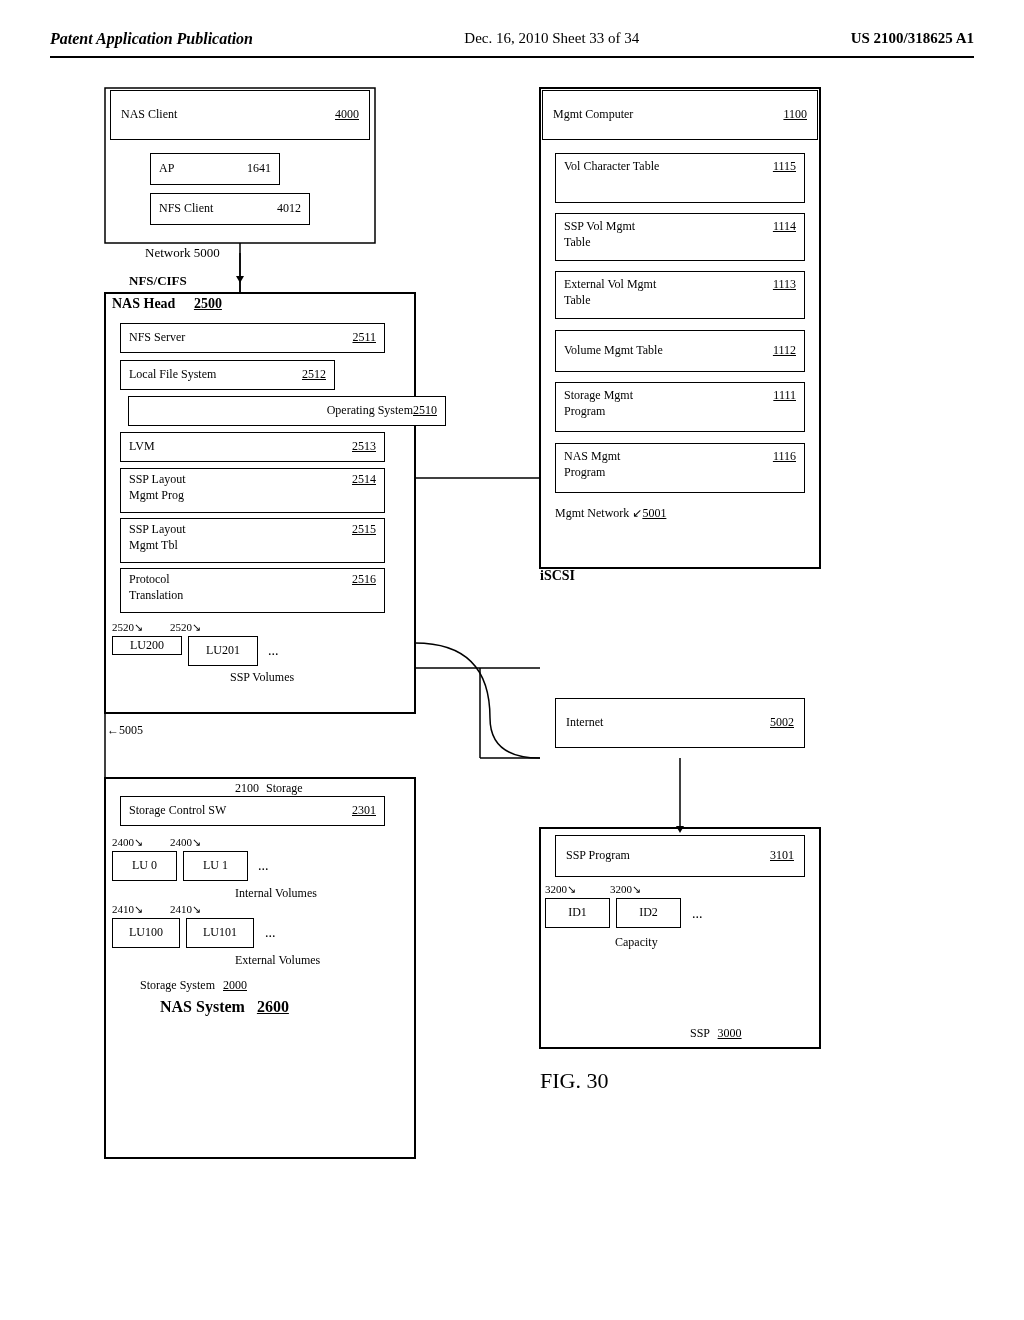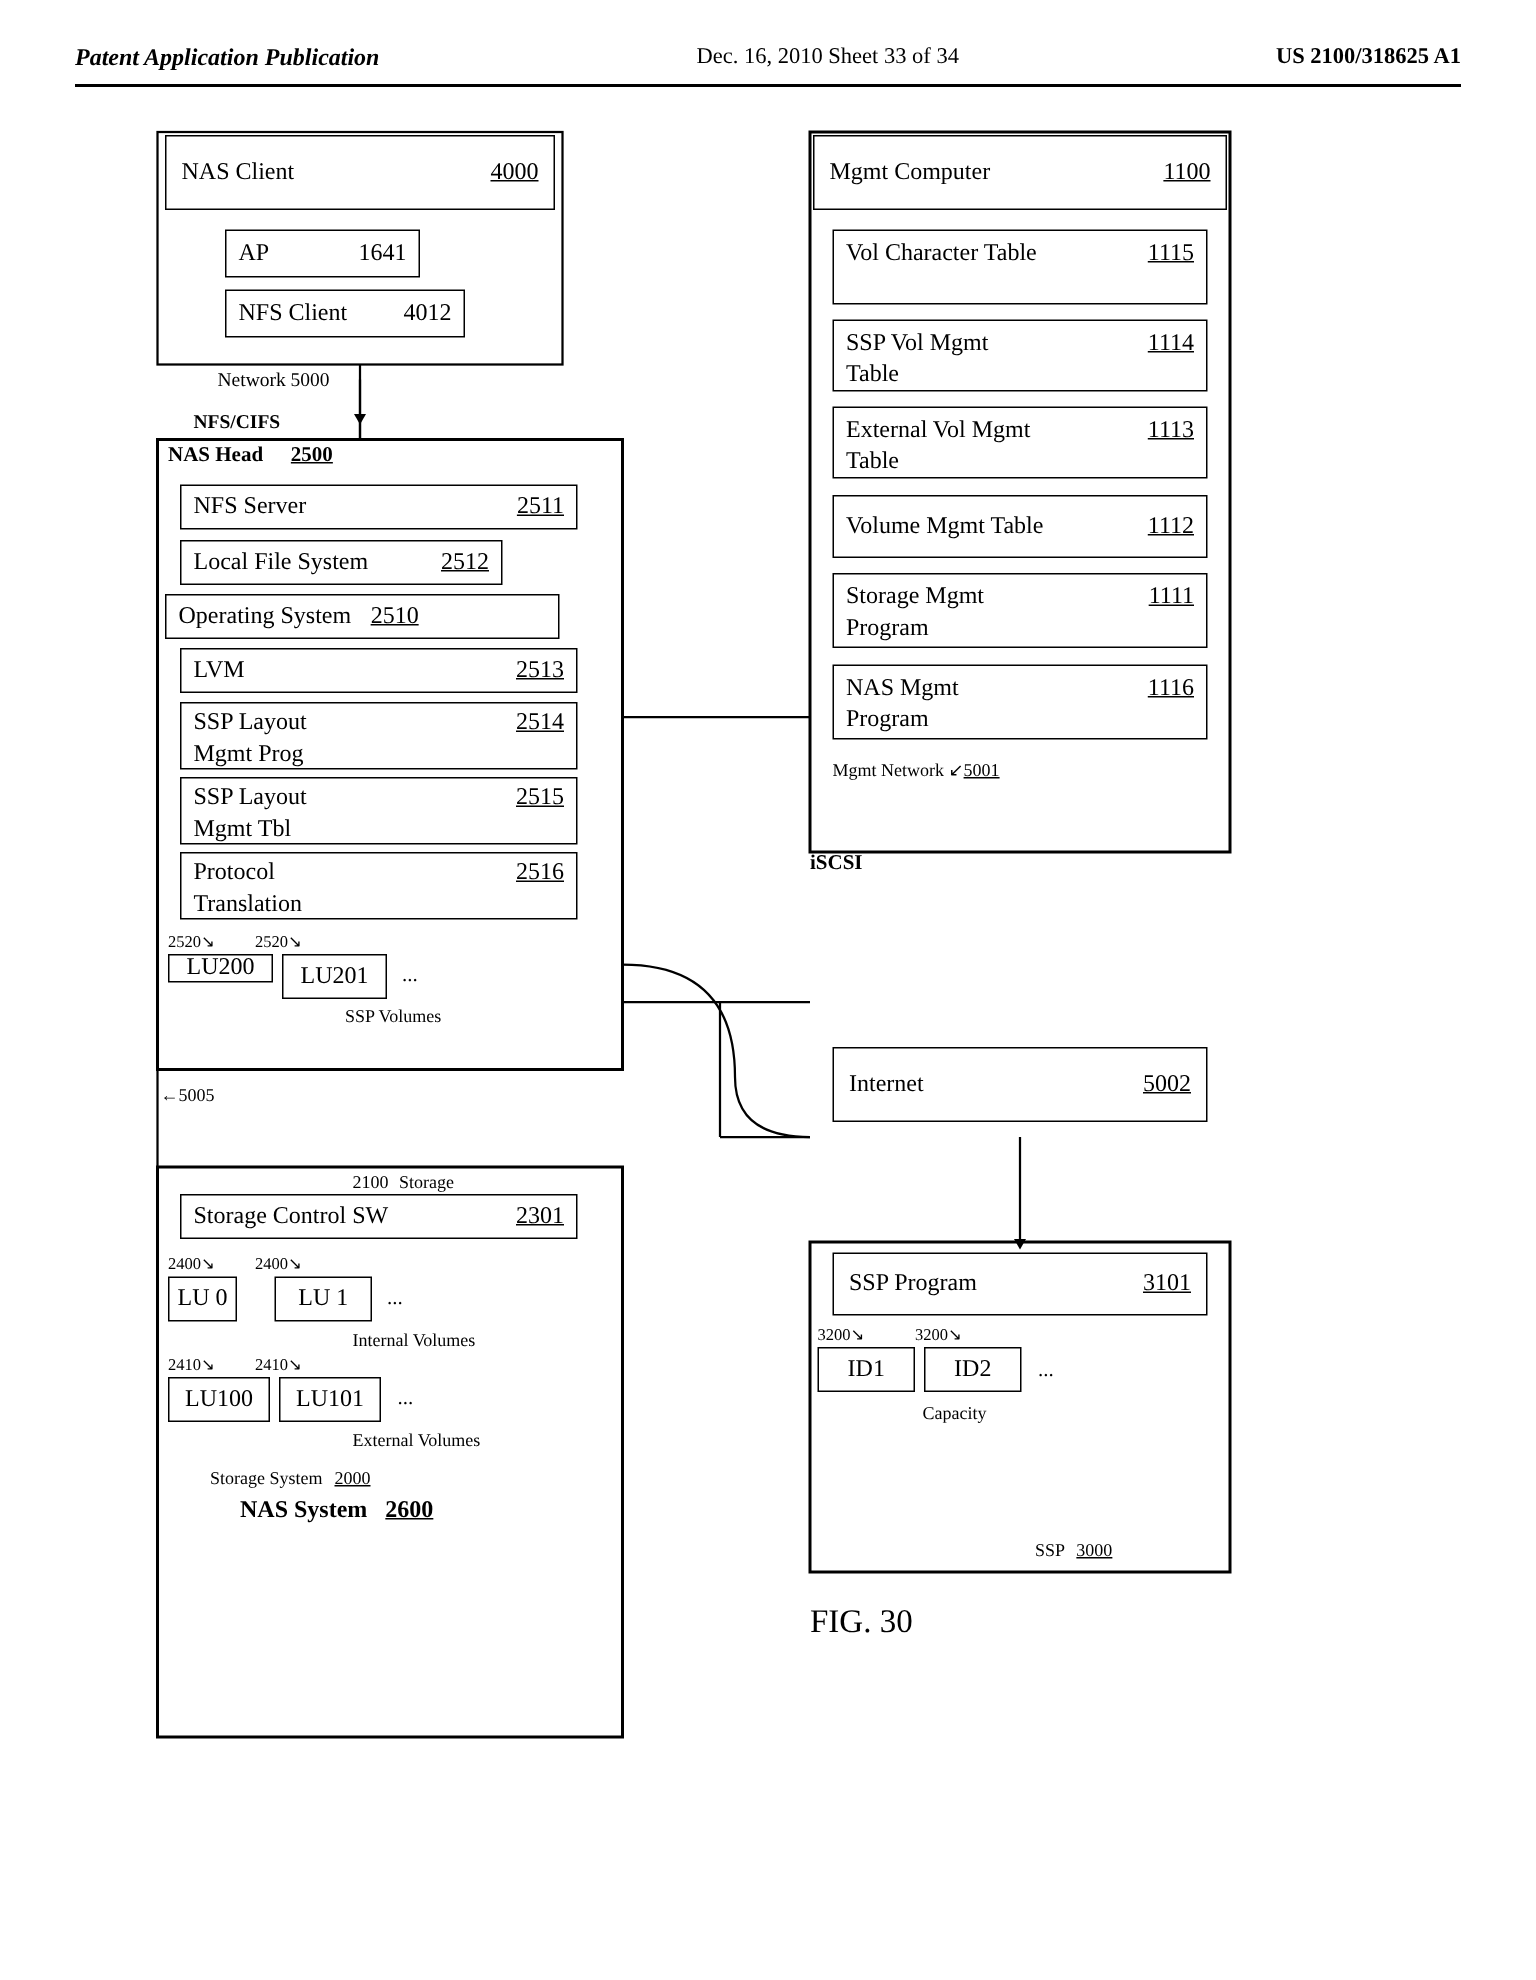--- a/index.html
+++ b/index.html
@@ -49,24 +49,23 @@
       width: 940px;
       height: 1150px;
       margin: 20px auto 0;
     }
 
     
     .box {
       position: absolute;
       border: 1.5px solid #000;
       background: #fff;
-      font-size: 16px;
+      font-size: 12px;
       padding: 3px 5px;
       line-height: 1.3;
-      gap: 13px;
     }
 
     
     .label {
       position: absolute;
       font-size: 12px;
       background: transparent;
     }
 
     .label-bold {
@@ -166,21 +165,21 @@
     <div class="box" style="left:70px; top:245px; width:265px; height:30px; display:flex; justify-content:space-between; align-items:center; padding:3px 8px;">
       <span>NFS Server</span>
       <span style="text-decoration:underline;">2511</span>
     </div>
 
     <div class="box" style="left:70px; top:282px; width:215px; height:30px; display:flex; justify-content:space-between; align-items:center; padding:3px 8px;">
       <span>Local File System</span>
       <span style="text-decoration:underline;">2512</span>
     </div>
 
-    <div class="box" style="left:60px; top:318px; width:263px; height:30px; display:flex; justify-content:flex-start; align-items:center; padding:3px 8px;">
+    <div class="box" style="left:78px; top:318px; width:318px; height:30px; display:flex; justify-content:flex-end; align-items:center; padding:3px 8px;">
       <span>Operating System</span>
       <span style="text-decoration:underline;">2510</span>
     </div>
 
     <div class="box" style="left:70px; top:354px; width:265px; height:30px; display:flex; justify-content:space-between; align-items:center; padding:3px 8px;">
       <span>LVM</span>
       <span style="text-decoration:underline;">2513</span>
     </div>
 
     <div class="box" style="left:70px; top:390px; width:265px; height:45px; padding:3px 8px;">
@@ -245,21 +244,21 @@
       <span style="text-decoration:underline;">2301</span>
     </div>
 
     <div class="label" style="left:62px; top:758px; font-size:11px;">
       <span>2400</span>↘
     </div>
     <div class="label" style="left:120px; top:758px; font-size:11px;">
       <span>2400</span>↘
     </div>
 
-    <div class="box" style="left:62px; top:773px; width:46px; height:30px; display:flex; align-items:center; justify-content:center;">
+    <div class="box" style="left:62px; top:773px; width:65px; height:30px; display:flex; align-items:center; justify-content:center;">
       <span>LU 0</span>
     </div>
 
     <div class="box" style="left:133px; top:773px; width:65px; height:30px; display:flex; align-items:center; justify-content:center;">
       <span>LU 1</span>
     </div>
 
     <div class="label" style="left:208px; top:780px; font-size:14px;">
       <span>...</span>
     </div>

